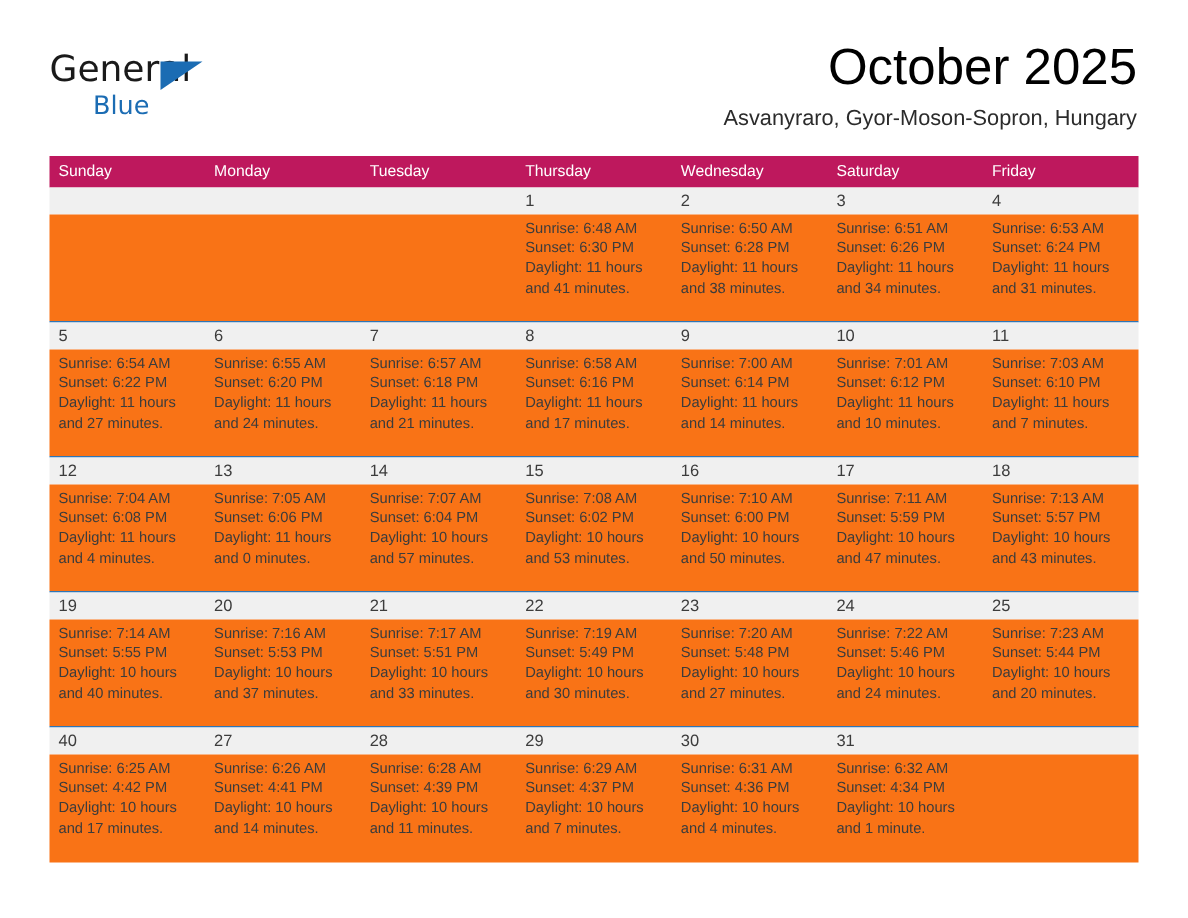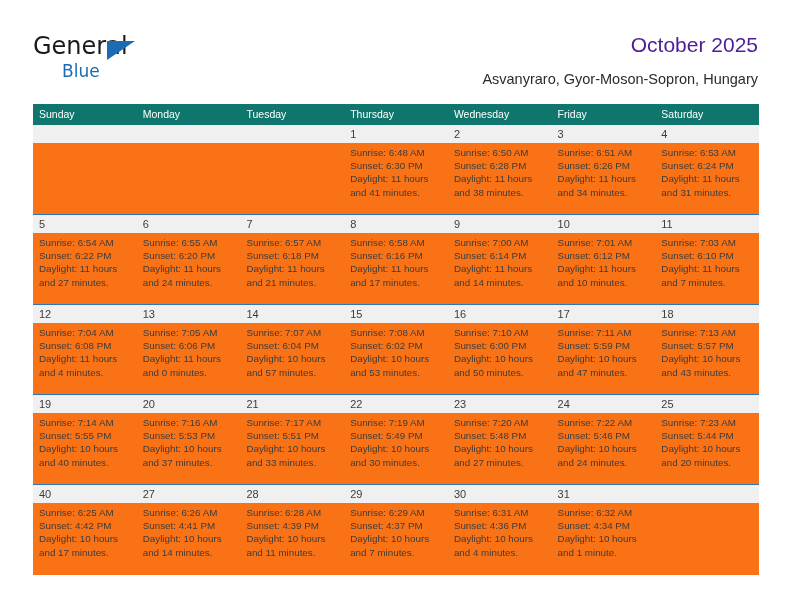--- a/index.html
+++ b/index.html
@@ -69,22 +69,22 @@
     line-height: 26px;
   }
 
   .title-block {
     position: absolute;
     right: 34px;
     top: 28px;
     text-align: right;
   }
   .cal-title {
-    font-size: 21px;
-    color: #4c1d95;
+    font-size: 34px;
+    color: #000000;
     font-weight: 400;
     line-height: 34px;
     white-space: nowrap;
   }
   .cal-subtitle {
     margin-top: 8px;
     font-size: 14.5px;
     color: #2b2b2b;
     font-weight: 400;
     line-height: 18px;
@@ -94,21 +94,21 @@
   
   .calendar {
     position: absolute;
     left: 33px;
     top: 104px;
     width: 726px;
   }
 
   .dow-row {
     display: flex;
-    background: #0f766e;
+    background: #be185d;
     height: 21px;
   }
   .dow-cell {
     flex: 1 1 0;
     box-sizing: border-box;
     padding-left: 6px;
     color: #ffffff;
     font-size: 10.5px;
     line-height: 21px;
     white-space: nowrap;
@@ -175,22 +175,22 @@
 
   </div>
 
   <div class="calendar">
     <div class="dow-row" id="dow-row">
         <div class="dow-cell">Sunday</div>
         <div class="dow-cell">Monday</div>
         <div class="dow-cell">Tuesday</div>
         <div class="dow-cell">Thursday</div>
         <div class="dow-cell">Wednesday</div>
+        <div class="dow-cell">Saturday</div>
         <div class="dow-cell">Friday</div>
-        <div class="dow-cell">Saturday</div>
       </div>
     <div id="weeks-container">
         <div class="week">
           <div class="week-nums">
             <div class="num-cell"></div>
             <div class="num-cell"></div>
             <div class="num-cell"></div>
             <div class="num-cell">1</div>
             <div class="num-cell">2</div>
             <div class="num-cell">3</div>

